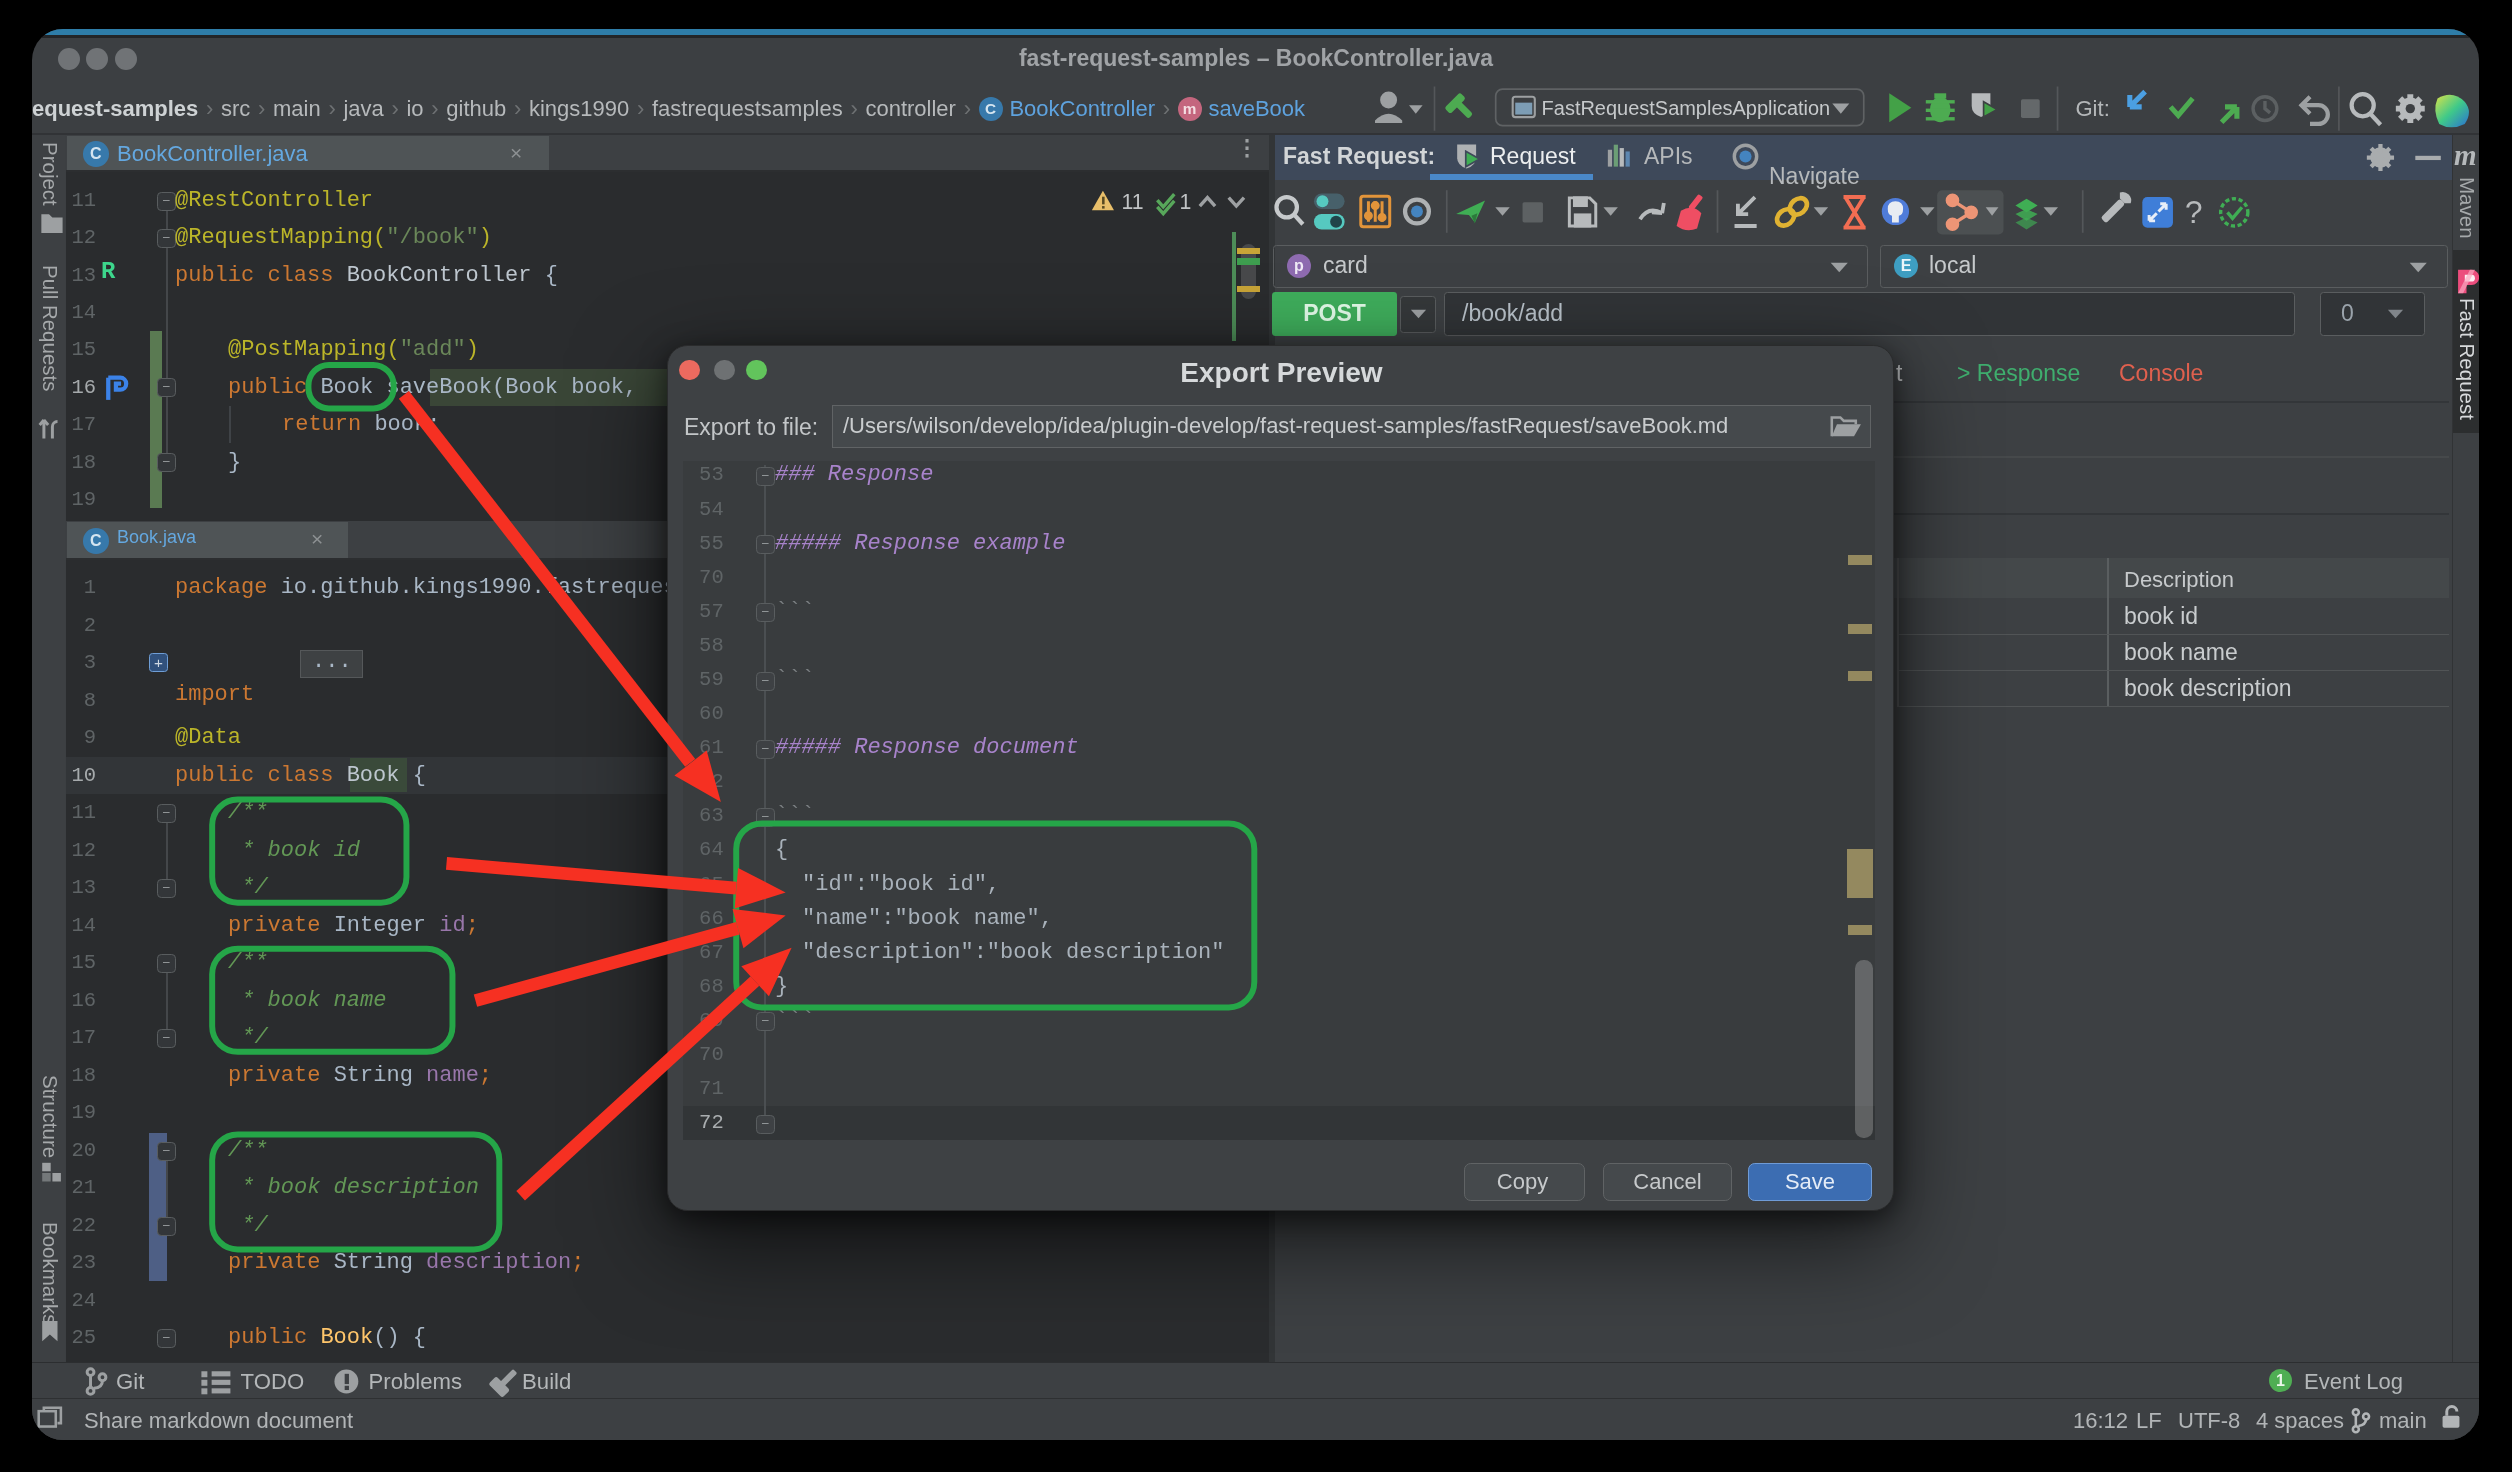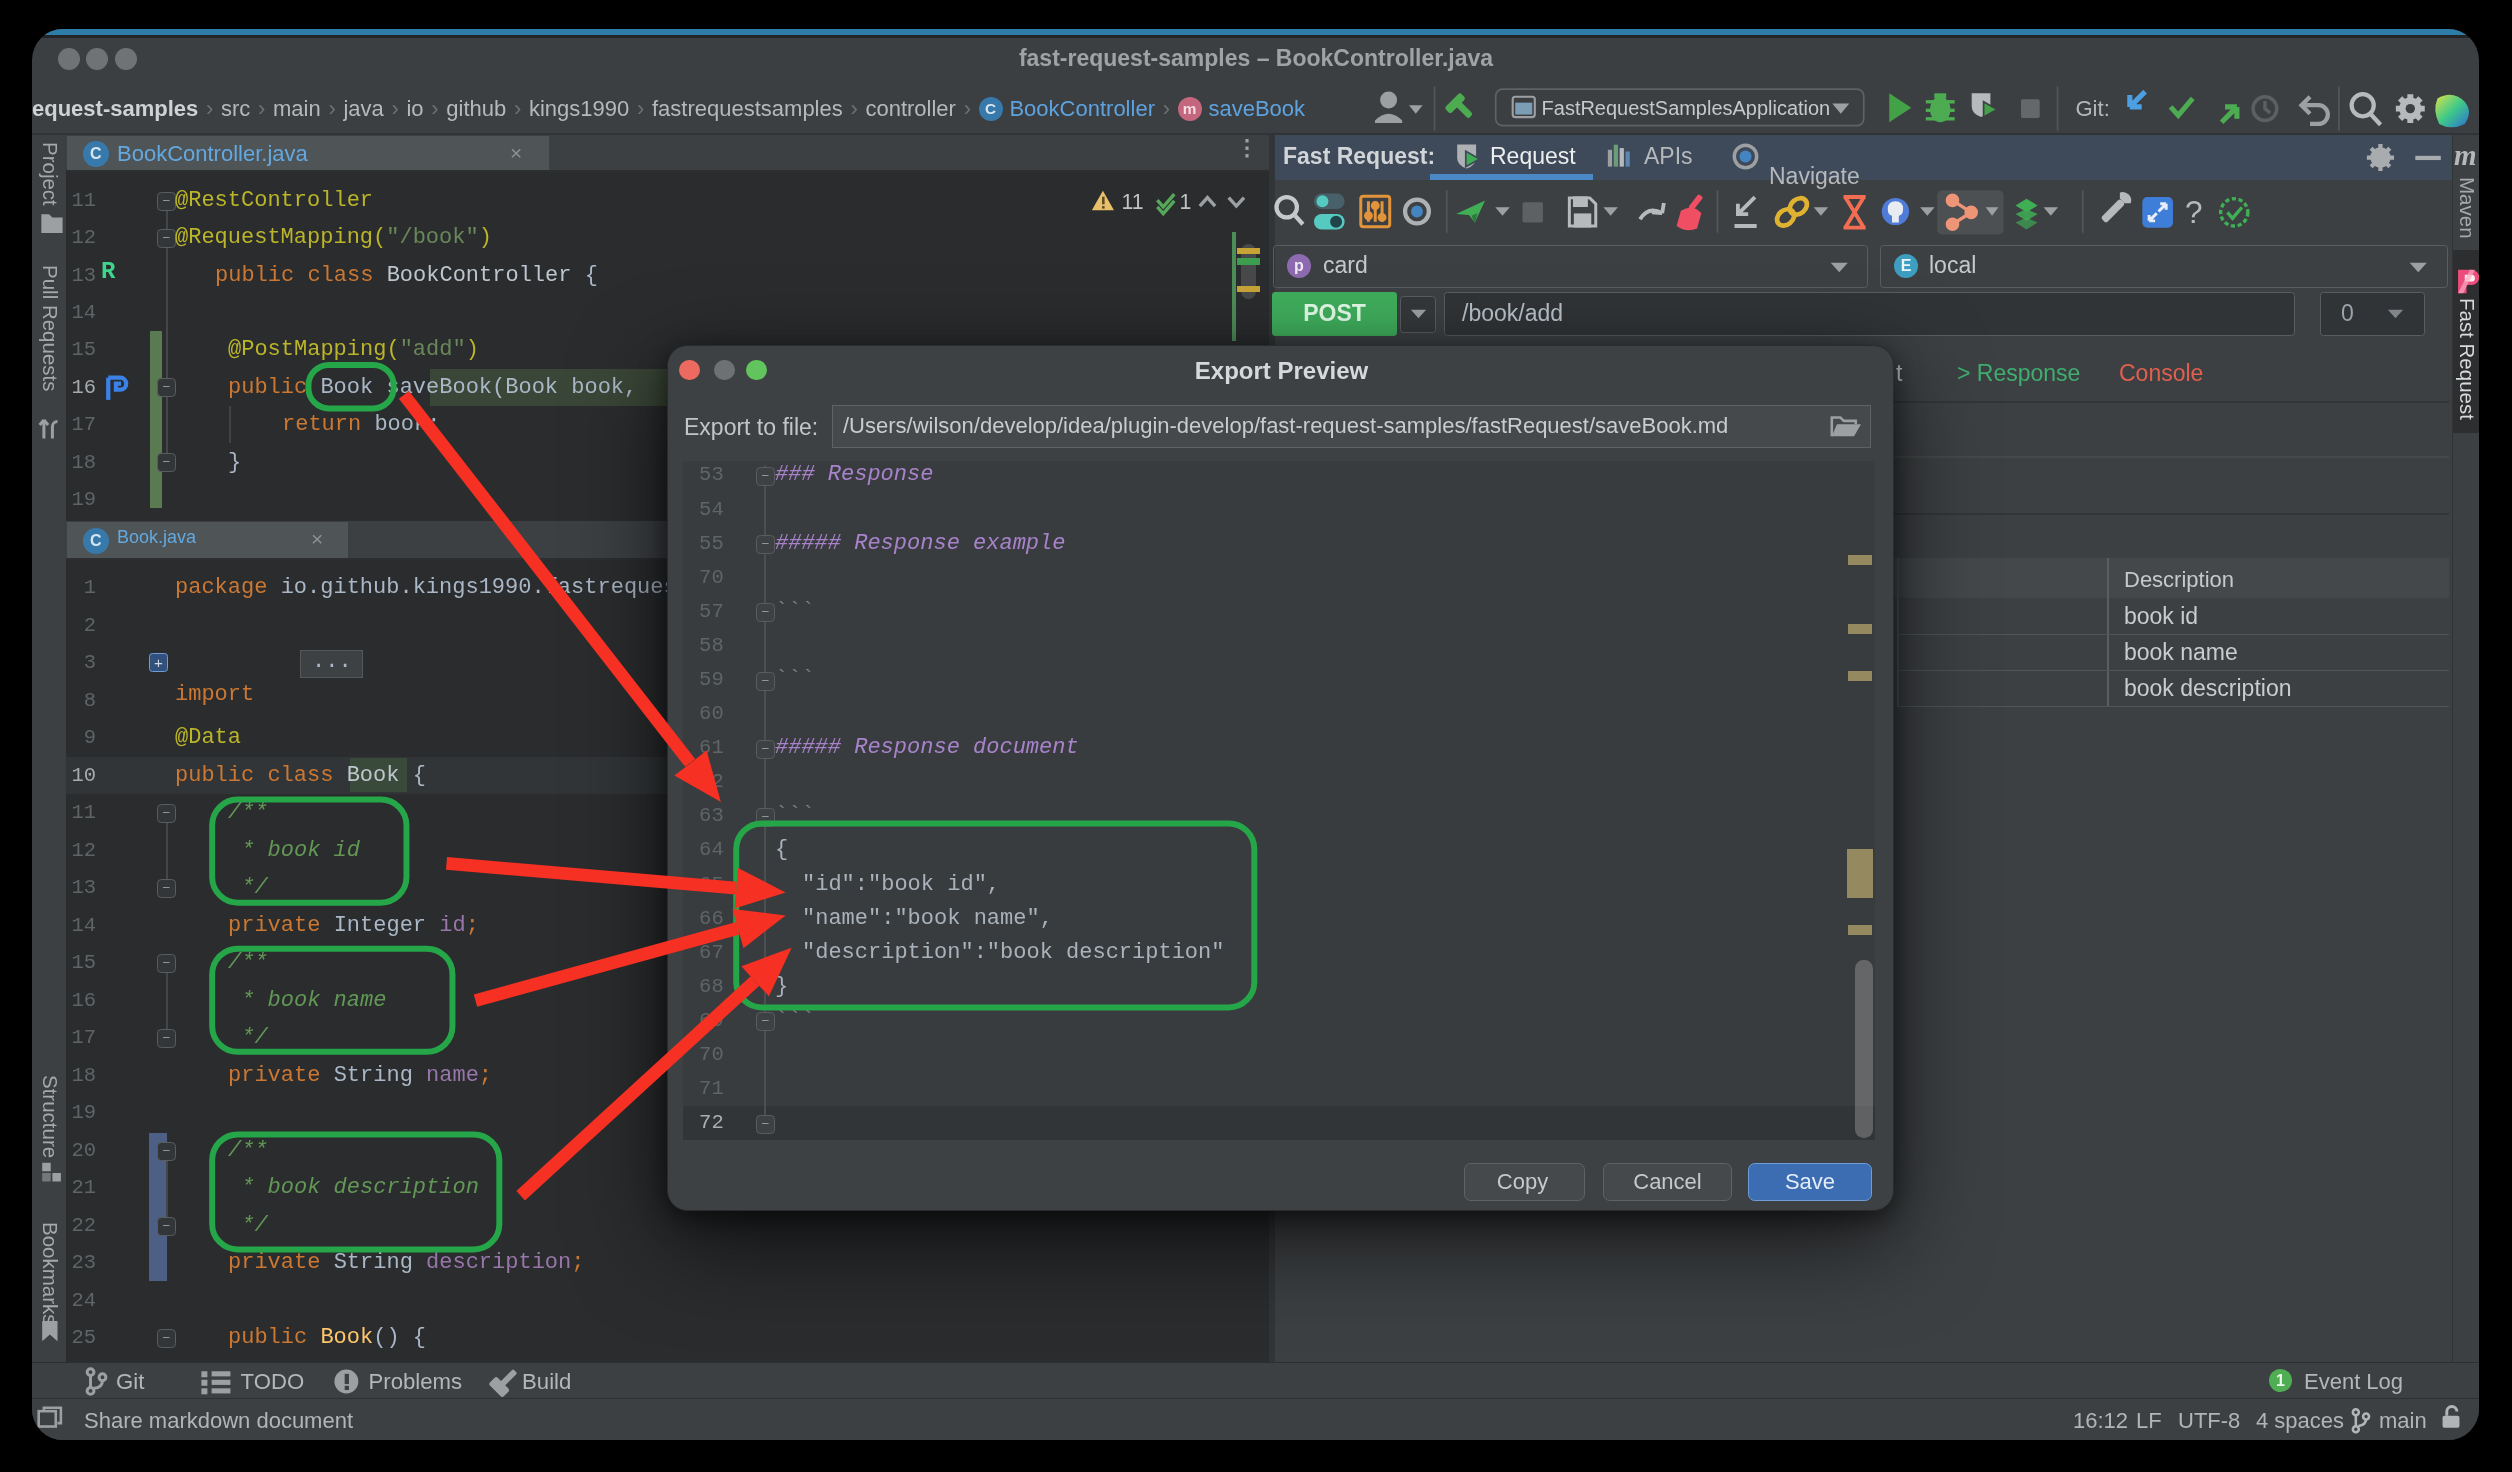--- a/index.html
+++ b/index.html
@@ -201,21 +201,21 @@
     <div class="fold" style="left:157px;top:229px;">−</div>
     <div class="fold" style="left:157px;top:378px;">−</div>
     <div class="fold" style="left:157px;top:453px;">−</div>
 
     <div class="a" style="left:430px;top:369px;width:237px;height:37px;background:#3a4637;"></div>
 
     <div class="a" style="left:229px;top:406px;width:1.7px;height:37px;background:#3f4347;"></div>
 
     <div class="t m" style="left:175px;top:182px;"><span class="yellow">@RestController</span></div>
     <div class="t m" style="left:175px;top:219px;"><span class="yellow">@RequestMapping(</span><span class="grn">"/book"</span><span class="yellow">)</span></div>
-    <div class="t m" style="left:175px;top:257px;margin-left:40px;"><span class="orange">public class </span><span class="cls">BookController </span><span class="id">{</span></div>
+    <div class="t m" style="left:175px;top:257px;"><span class="orange">public class </span><span class="cls">BookController </span><span class="id">{</span></div>
     <div class="t m" style="left:228px;top:331px;"><span class="yellow">@PostMapping(</span><span class="grn">"add"</span><span class="yellow">)</span></div>
     <div class="t m" style="left:228px;top:369px;"><span class="orange">public </span><span class="id">Book saveBook(Book book,</span></div>
     <div class="t m" style="left:282px;top:406px;"><span class="orange">return </span><span class="id">book;</span></div>
     <div class="t m" style="left:228px;top:444px;"><span class="id">}</span></div>
 
     <svg style="left:1091px;top:189px;" width="187" height="25.6" viewBox="0 0 220 30">
       <path d="M14 2 l13 23 -26 0 z" fill="#e8bf6a"></path>
       <rect x="13" y="9" width="3" height="9" fill="#584a22"></rect>
       <rect x="13" y="20" width="3" height="3" fill="#584a22"></rect>
       <text x="36" y="24" font-size="25" fill="#c0c3c5" font-family="Liberation Sans">11</text>
@@ -557,21 +557,21 @@
     <svg style="left:2439px;top:1404px;" width="24" height="27" viewBox="0 0 28 32">
       <rect x="4" y="14" width="20" height="14" rx="2" fill="#b2b5b7"></rect>
       <path d="M9 14 l0 -5 a6 6 0 0 1 12 0" fill="none" stroke="#b2b5b7" stroke-width="3.5"></path>
     </svg>
   </div>
 
   <div class="a" id="dlg" style="left:667px;top:345px;width:1227px;height:866px;background:#3e4144;border-radius:20.5px;box-shadow:0 30px 94px rgba(0,0,0,.65),0 6.8px 25.6px rgba(0,0,0,.5);border:0.9px solid #2a2b2c;box-sizing:border-box;">
     <div class="a" style="left:11px;top:13.6px;width:20.5px;height:20.5px;border-radius:50%;background:#ec6a5f;"></div>
     <div class="a" style="left:46px;top:13.6px;width:20.5px;height:20.5px;border-radius:50%;background:#6e7173;"></div>
     <div class="a" style="left:78px;top:13.6px;width:20.5px;height:20.5px;border-radius:50%;background:#62c45c;"></div>
-    <div class="t" style="left:0;top:11px;width:1227px;text-align:center;color:#d6d9db;font-size:24px;font-weight:700;">Export Preview</div>
+    <div class="t" style="left:0;top:11px;width:1227px;text-align:center;color:#d6d9db;font-size:28px;font-weight:700;">Export Preview</div>
     <div class="t" style="left:16px;top:68px;color:#c3c6c8;font-size:23px;">Export to file:</div>
     <div class="a" style="left:164px;top:59px;width:1039px;height:43px;background:#45494c;border:1.7px solid #606365;box-sizing:border-box;"></div>
     <div class="t" style="left:175px;top:67px;color:#c9ccce;font-size:22px;">/Users/wilson/develop/idea/plugin-develop/fast-request-samples/fastRequest/saveBook.md</div>
     <svg style="left:1162px;top:68px;" width="31" height="24" viewBox="0 0 36 28">
       <path d="M2 26 l0 -22 10 0 4 4 14 0 0 4" fill="none" stroke="#9da0a2" stroke-width="3"></path>
       <path d="M2 26 l6 -14 28 0 -8 14 z" fill="#9da0a2"></path>
     </svg>
 
     <div class="a" style="left:14.5px;top:115px;width:1192px;height:674px;background:#393c3e;"></div>
 

